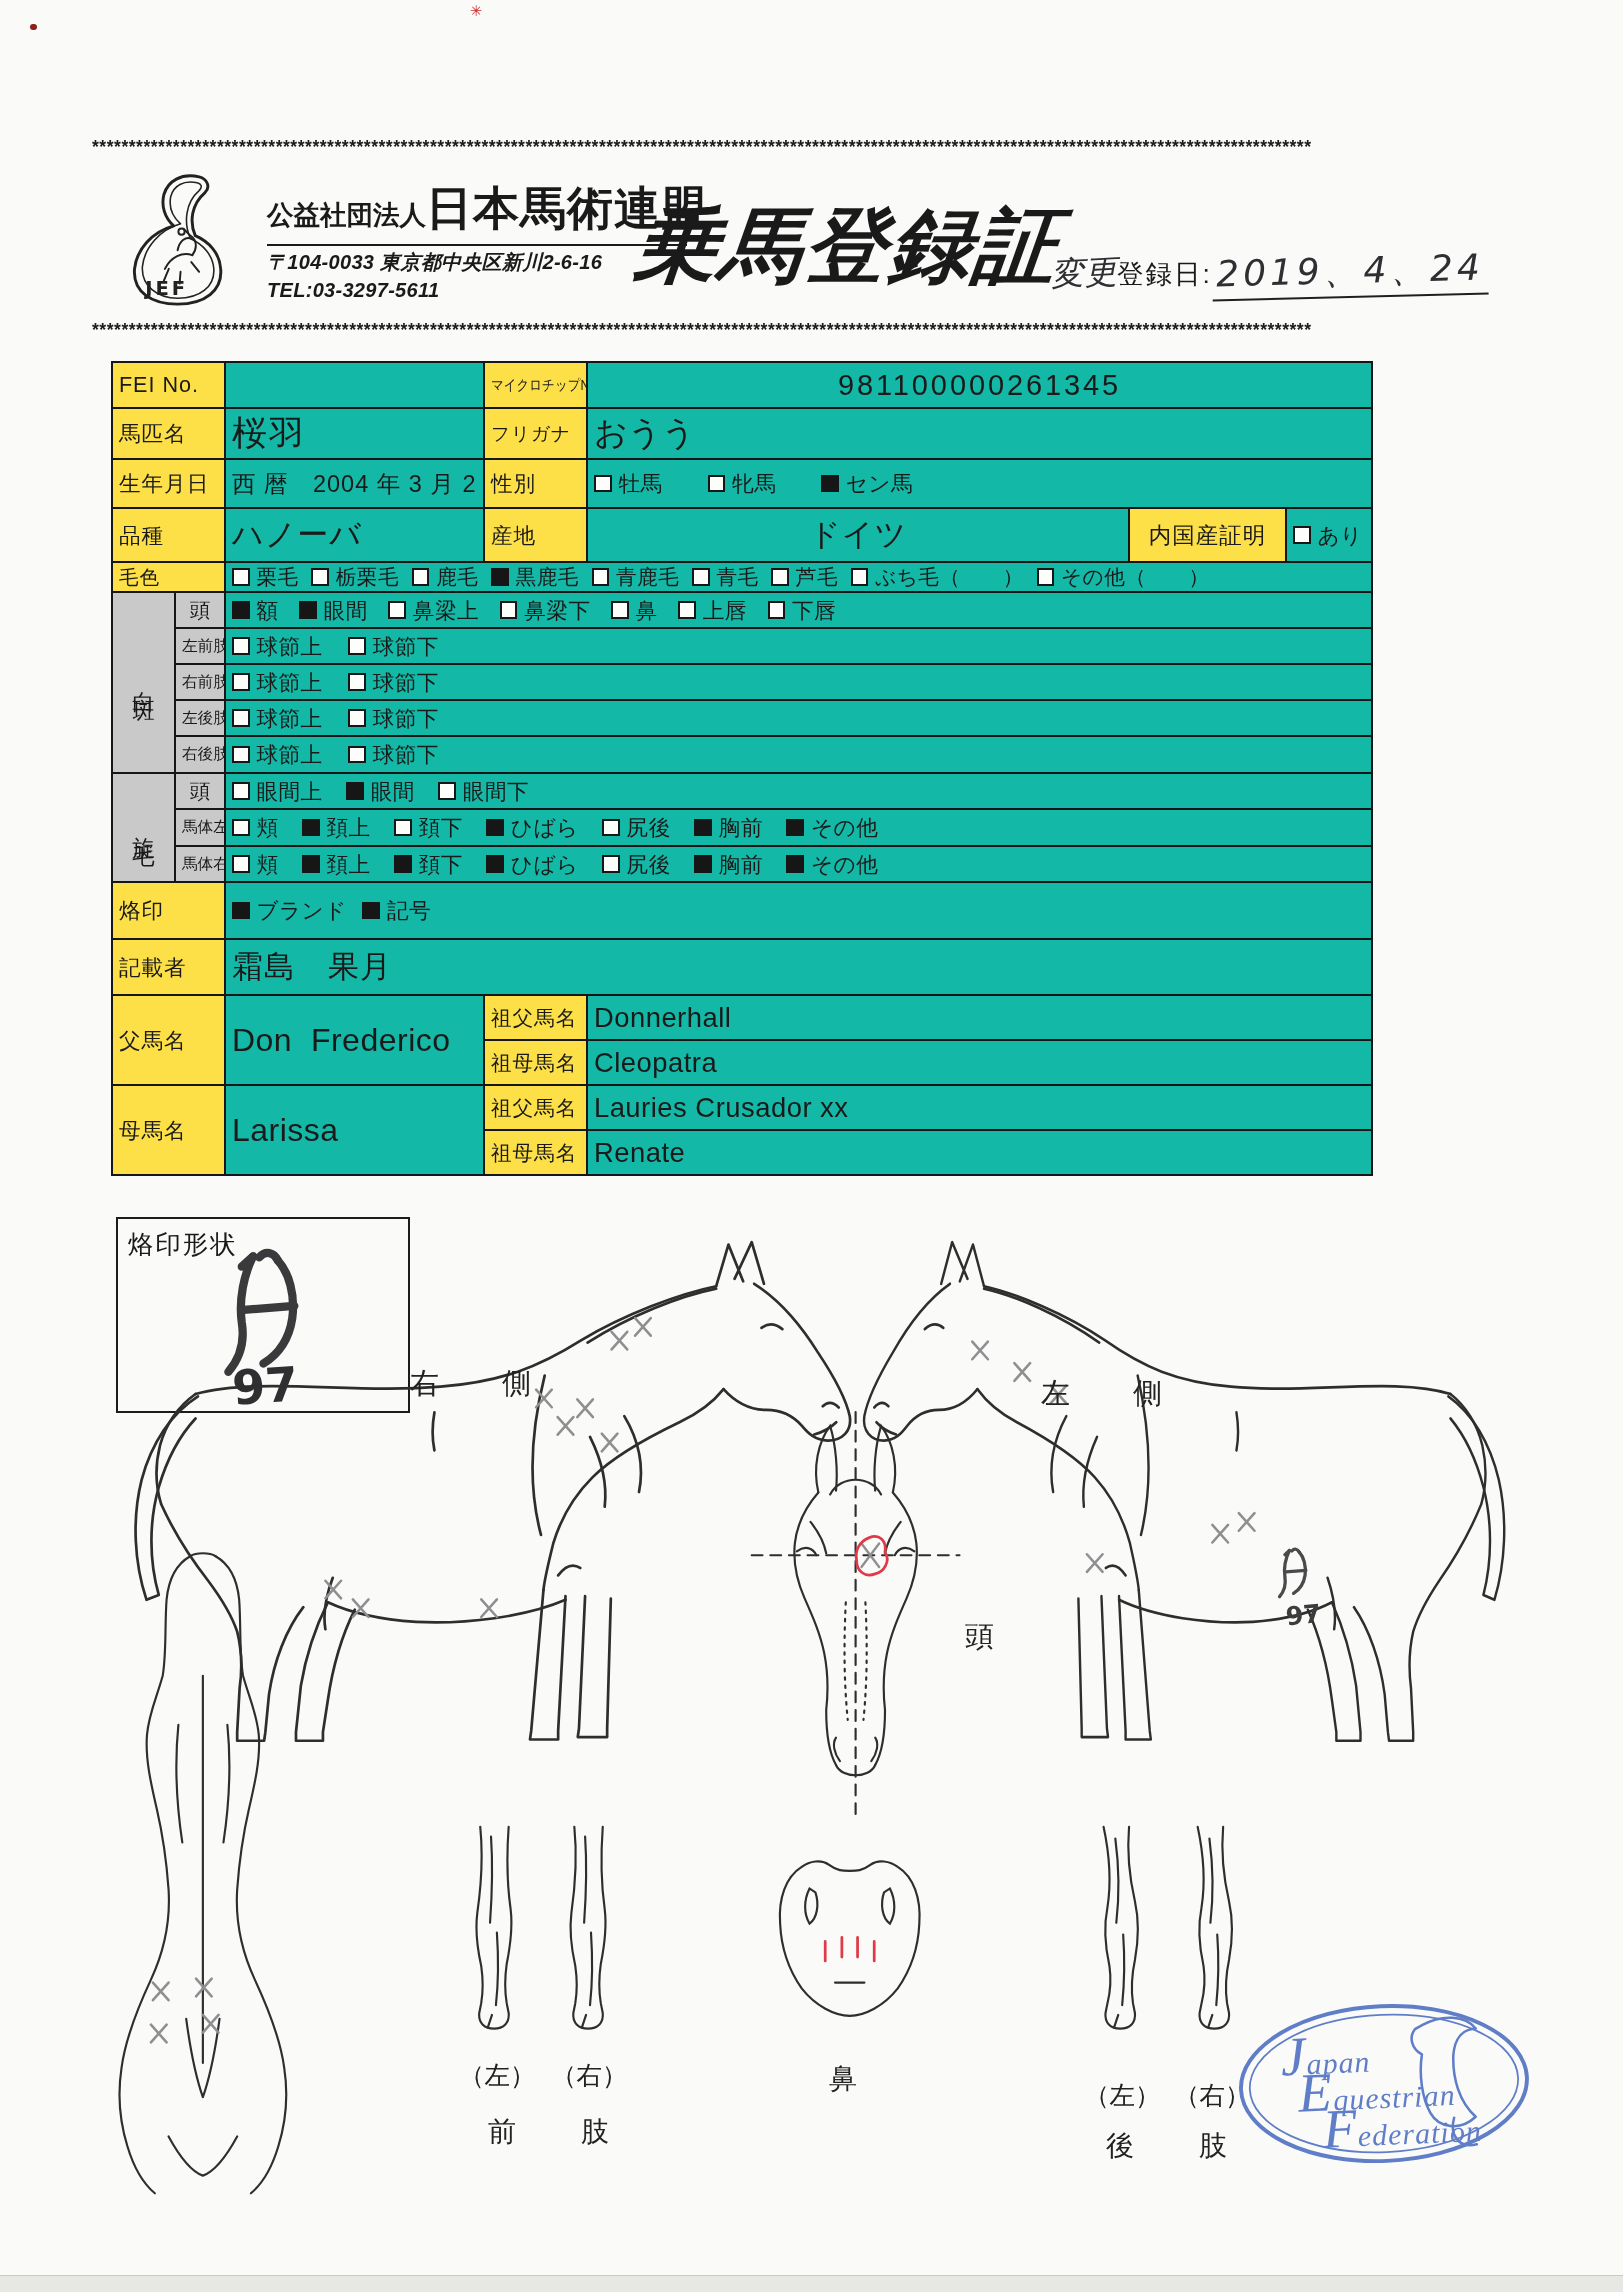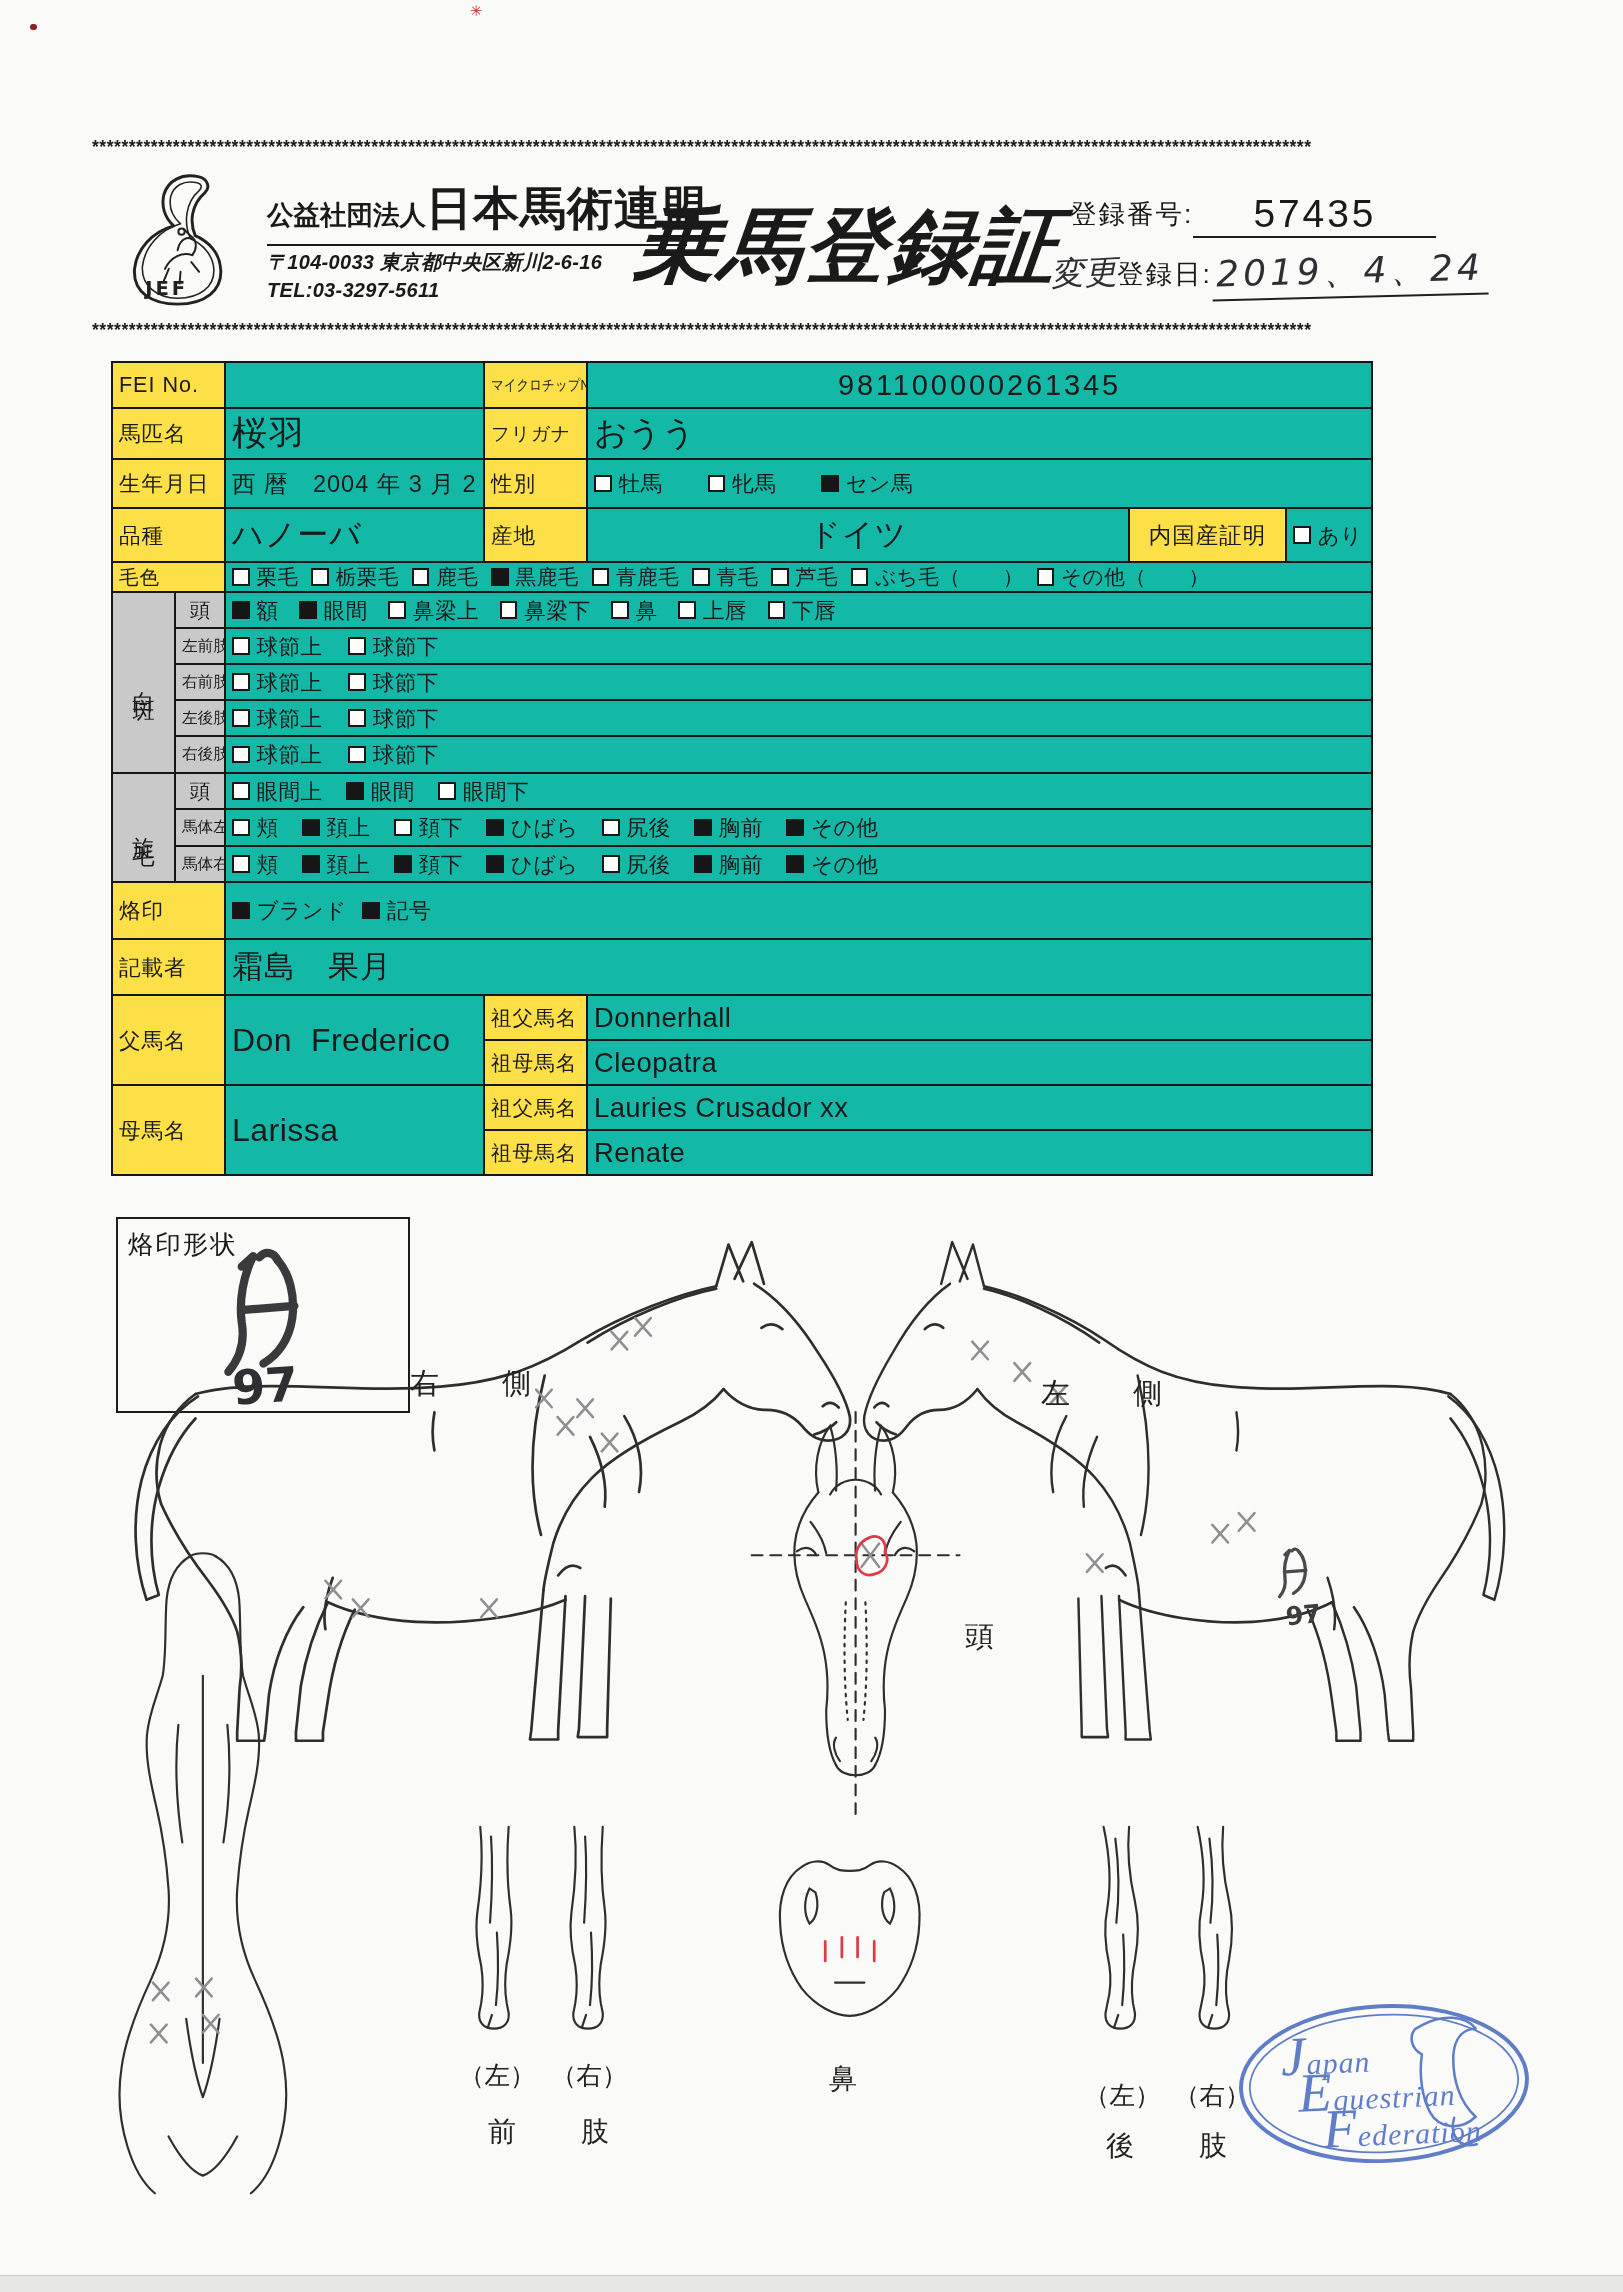--- a/index.html
+++ b/index.html
@@ -117,24 +117,20 @@
     <div class="org-line1">
       <span class="org-prefix">公益社団法人</span><span class="org-name">日本馬術連盟</span>
     </div>
     <div class="org-rule"></div>
     <div class="org-addr">〒104-0033 東京都中央区新川2-6-16</div>
     <div class="org-tel">TEL:03-3297-5611</div>
   </div>
 
   <div class="abs doc-title" style="left:635px; top:192px;">乗馬登録証</div>
 
-  <div class="abs regline" style="left:1070px; top:192px;">
-    <span class="reg-label">登録番号:</span>
-    <span class="reg-underline" style="width:243px; font-size:39px; letter-spacing:2.9px;">57435</span>
-  </div>
 
   <div class="abs regline" style="left:1051px; top:247px;">
     <span class="hand" style="font-size:33px; font-style:italic; transform:rotate(-3deg); padding-bottom:2px;">変更</span>
     <span class="reg-label">登録日:</span>
     <span class="reg-underline hand" style="width:276px; font-size:36px; font-style:italic; letter-spacing:3.9px; transform:rotate(-1.5deg);">2019、4、24</span>
   </div>
 
   <div class="sep" style="top:320px;">**********************************************************************************************************************************************************************</div>
 
   <table class="main">

